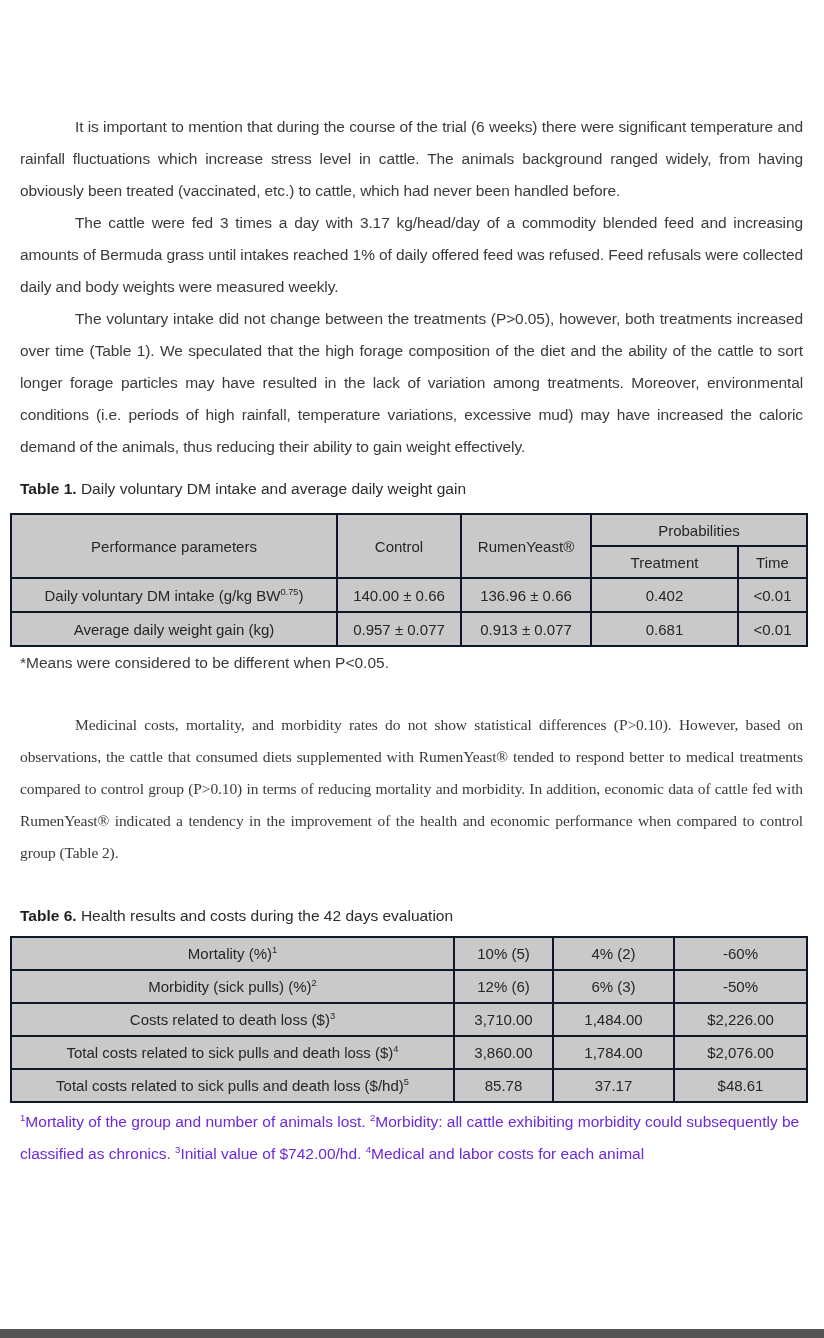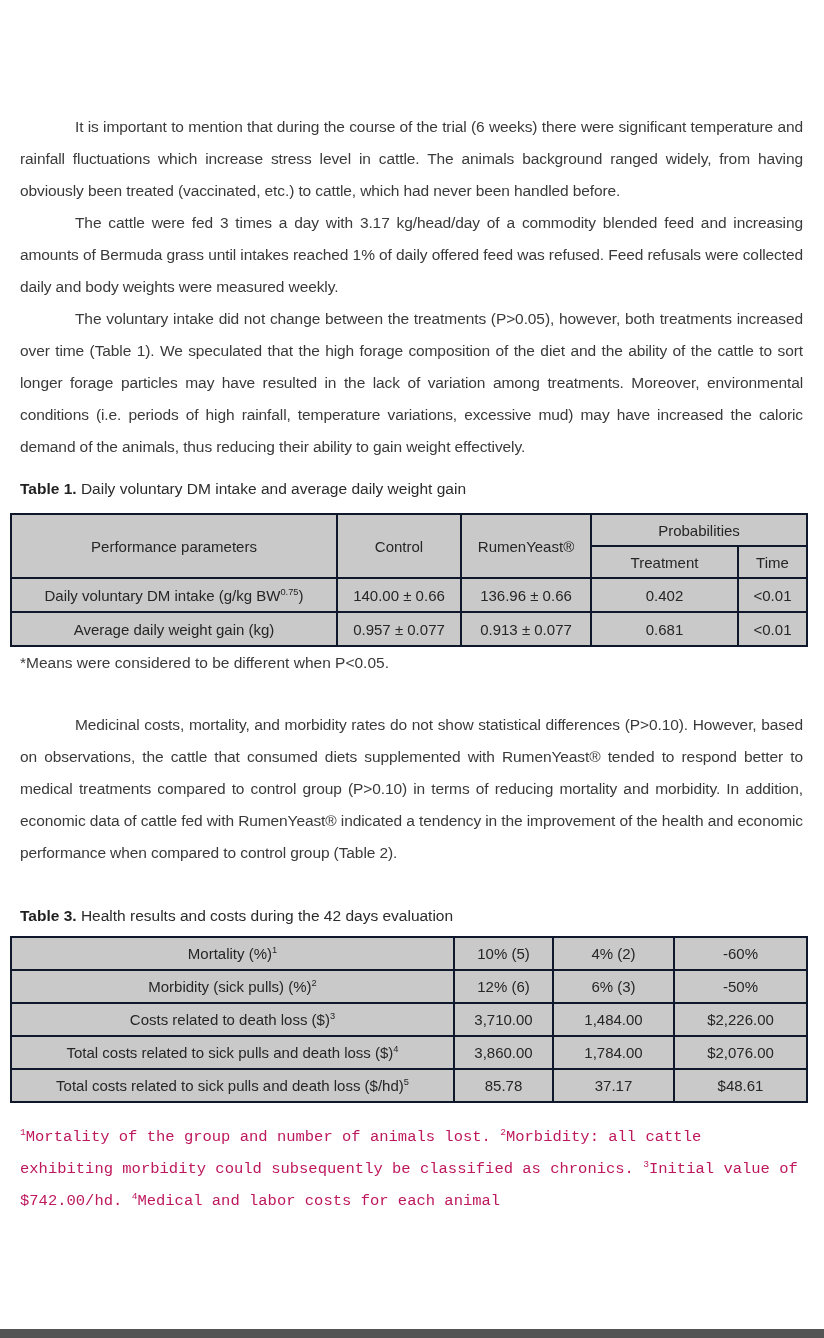--- a/index.html
+++ b/index.html
@@ -25,21 +25,21 @@
     letter-spacing: -0.1px;
   }
   .caption {
     font-size: 15.5px;
     line-height: 32px;
     color: #2b2b2b;
   }
   .caption b { color: #1f1f1f; }
   .caption-t1 { margin-top: 10px; margin-bottom: 8px; }
   .caption-t2 { margin-top: 31px; margin-bottom: 4px; }
-  .p4 { margin-top: 30px; }
+  .p4 { margin-top: 30px; font-family: Liberation Serif, serif; }
   table {
     border-collapse: collapse;
     table-layout: fixed;
     margin-left: -10px;
     width: 796px;
     font-size: 15px;
     color: #262626;
   }
   td {
     background: #c9c9c9;
@@ -57,26 +57,25 @@
     font-size: 62%;
     vertical-align: super;
     line-height: 0;
   }
   .footnote-t1 {
     font-size: 15.5px;
     line-height: 32px;
     color: #3a3a3a;
   }
   .footnotes {
-    margin-top: 18px;
+    margin-top: 3px;
     font-size: 15.5px;
     line-height: 32px;
-    color: #be185d;
+    color: #6d28d9;
     text-align: left;
-    font-family: Liberation Mono, monospace;
   }
   .bottom-bar {
     position: absolute;
     left: 0;
     bottom: 0;
     width: 100%;
     height: 9px;
     background: #545454;
   }
 </style>
@@ -125,21 +124,21 @@
           <td>0.681</td>
           <td>&lt;0.01</td>
         </tr>
       </tbody>
     </table>
 
     <p class="footnote-t1">*Means were considered to be different when P&lt;0.05.</p>
 
     <p class="para p4">Medicinal costs, mortality, and morbidity rates do not show statistical differences (P&gt;0.10). However, based on observations, the cattle that consumed diets supplemented with RumenYeast® tended to respond better to medical treatments compared to control group (P&gt;0.10) in terms of reducing mortality and morbidity. In addition, economic data of cattle fed with RumenYeast® indicated a tendency in the improvement of the health and economic performance when compared to control group (Table 2).</p>
 
-    <p class="caption caption-t2"><b>Table 3.</b><span> Health results and costs during the 42 days evaluation</span></p>
+    <p class="caption caption-t2"><b>Table 6.</b><span> Health results and costs during the 42 days evaluation</span></p>
 
     <table class="t2">
       <colgroup>
         <col style="width:443px">
           <col style="width:99px">
           <col style="width:121px">
           <col style="width:133px">
       </colgroup>
       <tbody>
         <tr>

